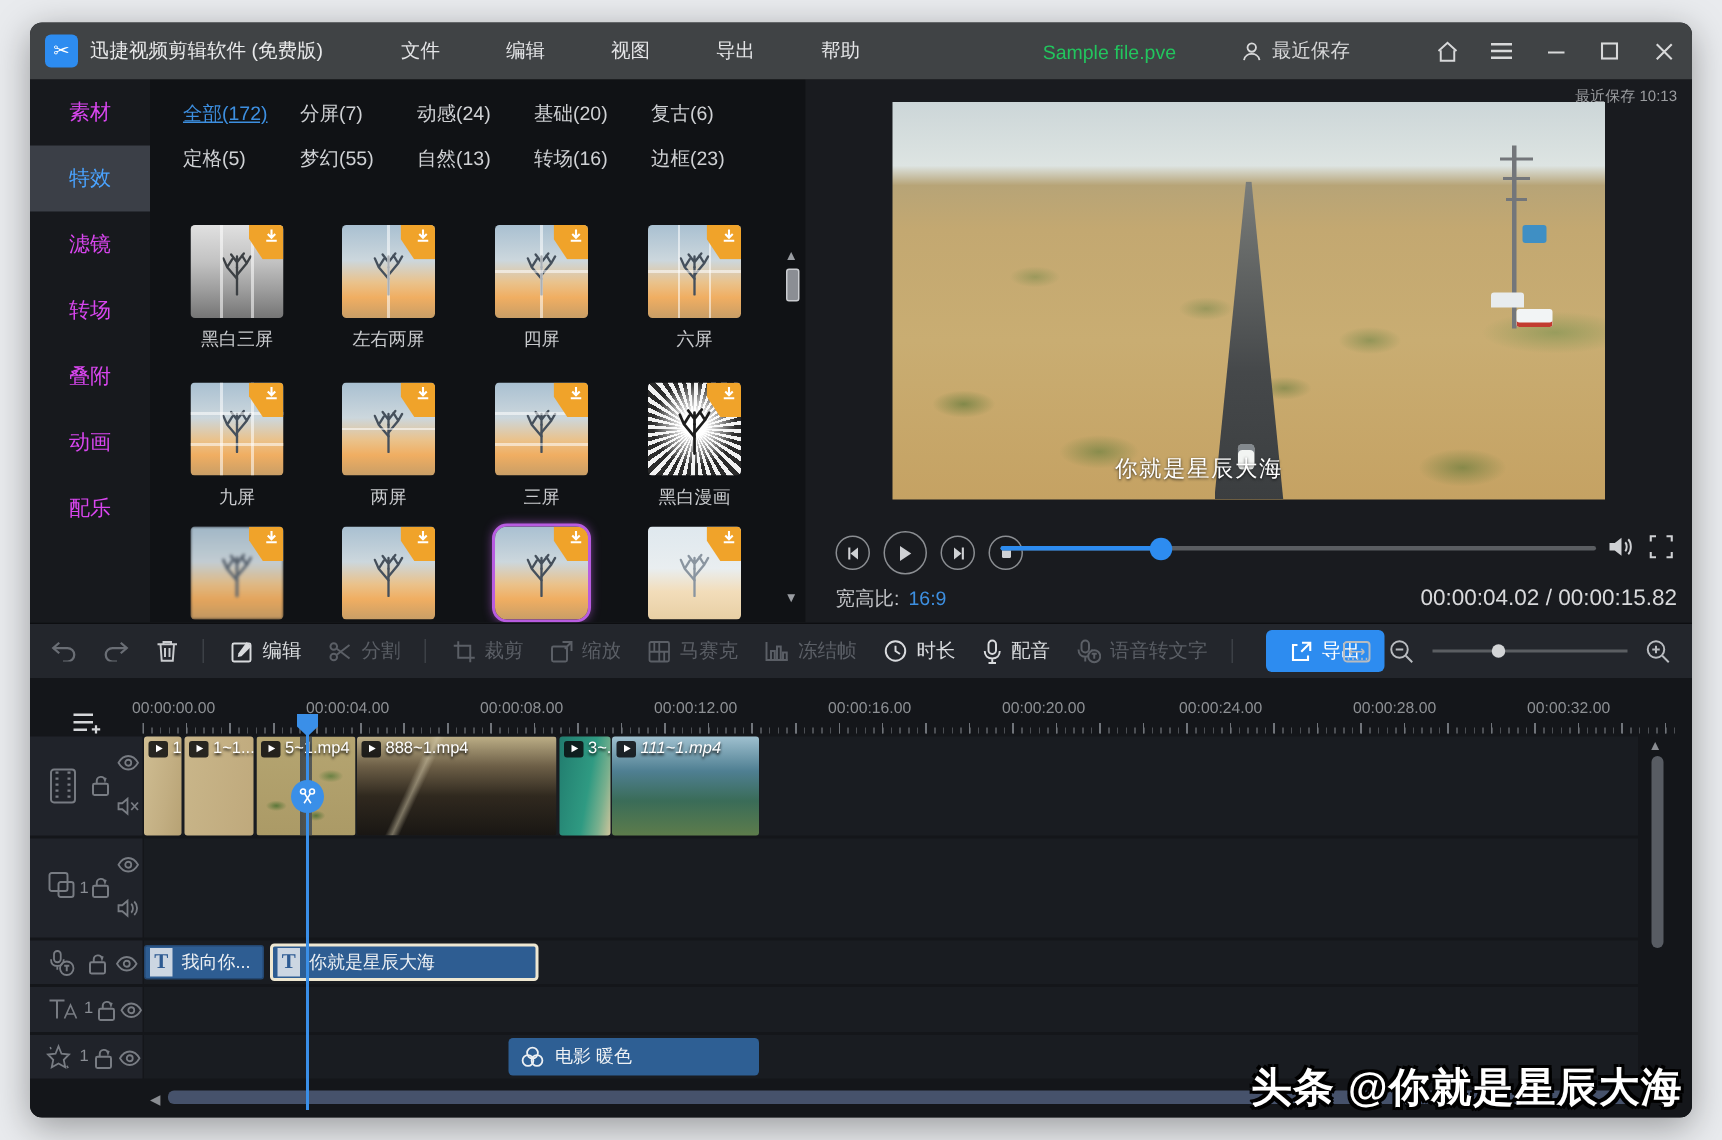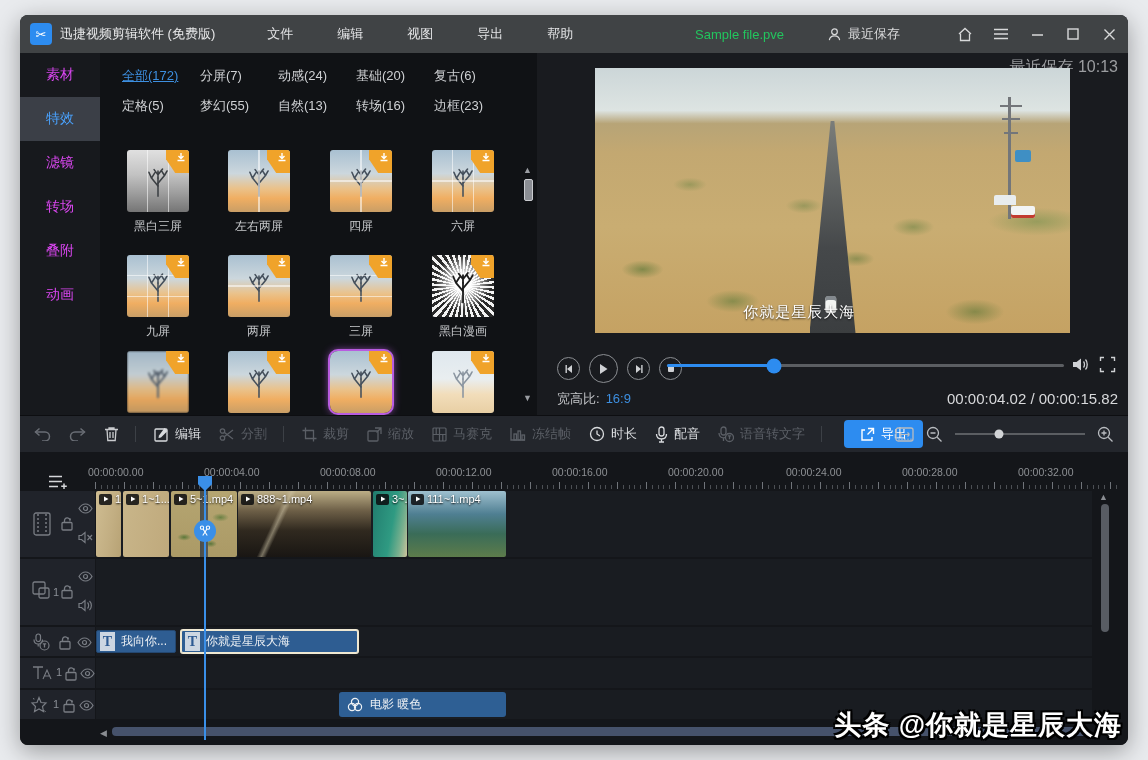--- a/index.html
+++ b/index.html
@@ -44,21 +44,21 @@
   .thumb-label { position:absolute; font-size:12px; color:#c9cbce; text-align:center; width:100px; }
   .dl-badge { position:absolute; top:0; right:0; width:23px; height:23px; background:#f0a32a; clip-path:polygon(0 0,100% 0,100% 100%,40% 100%,0 40%); display:flex; align-items:flex-start; justify-content:flex-end; }
   .dl-badge svg { margin:2px 3px 0 0; }
   .thumb.sel-purple { outline:2px solid #b85ce0; outline-offset:0; border-radius:8px; box-shadow:0 0 8px #b85ce0; }
   .eff-scroll-up { position:absolute; right:5px; top:112px; color:#9a9da2; font-size:9px; }
   .eff-scroll-thumb { position:absolute; right:4px; top:126px; width:9px; height:22px; background:#8b8e94; border:1px solid #caccd0; border-radius:2px; }
   .eff-scroll-down { position:absolute; right:5px; top:340px; color:#9a9da2; font-size:9px; }
 
   
   .preview { position:absolute; left:517px; top:38px; width:591px; height:362px; background:#191b1f; }
-  .last-saved { position:absolute; right:10px; top:4px; font-size:16px; color:#9b9da0; }
+  .last-saved { position:absolute; right:10px; top:4px; font-size:10px; color:#9b9da0; }
   .video { position:absolute; left:58px; top:15px; width:475px; height:265px; overflow:hidden; background:
     radial-gradient(30px 13px at 10% 76%, rgba(72,110,46,.55), transparent 70%),
     radial-gradient(38px 16px at 29% 88%, rgba(76,115,50,.5), transparent 70%),
     radial-gradient(30px 13px at 67% 60%, rgba(82,120,56,.45), transparent 70%),
     radial-gradient(42px 18px at 80% 92%, rgba(72,110,46,.5), transparent 70%),
     radial-gradient(26px 11px at 44% 52%, rgba(86,122,60,.4), transparent 70%),
     radial-gradient(70px 20px at 93% 58%, rgba(104,140,72,.5), transparent 70%),
     radial-gradient(24px 10px at 20% 44%, rgba(92,126,60,.4), transparent 70%),
     radial-gradient(26px 11px at 55% 72%, rgba(76,112,50,.45), transparent 70%),
     linear-gradient(180deg,#ccd6d8 0%,#dde4e2 16%,#b7a477 21%,#c3a871 32%,#c9ad72 60%,#c5a263 100%); }
@@ -121,21 +121,21 @@
   .bg-roadgreen { background:
       linear-gradient(90deg,transparent 44%,#4b4e4b 44%,#565956 56%,transparent 56%),
       radial-gradient(10px 5px at 20% 70%, rgba(70,110,45,.8), transparent 70%),
       radial-gradient(12px 6px at 75% 40%, rgba(76,116,50,.7), transparent 70%),
       radial-gradient(9px 5px at 60% 80%, rgba(70,108,46,.8), transparent 70%),
       linear-gradient(180deg,#b5a571 0%,#ab9a66 100%); }
   .bg-darkhill { background:
       linear-gradient(115deg,transparent 30%,rgba(210,200,170,.5) 33%,transparent 36%),
       linear-gradient(180deg,#bcae86 0%,#6d5f47 30%,#30291f 60%,#191613 100%); }
   .bg-teal { background:linear-gradient(100deg,#217c6e 0%,#2f9a82 55%,#7ab08e 80%,#cfc49b 100%); }
-  .bg-lake { background:linear-gradient(180deg,#9fc0cf 0%,#4f7f92 35%,#3a6c58 65%,#5d7c4b 100%); }
+  .bg-lake { background:linear-gradient(180deg,#9fc0cf 0%,#4f7f92 35%,#3a6c58 65%,#5d7c4b 100%);font-style:italic; }
 
   .textclip { position:absolute; top:3px; bottom:3px; background:#2e5d92; border:1px solid #24477０; border-radius:2px; display:flex; align-items:center; gap:6px; color:#eef1f4; font-size:12px; }
   .textclip { border:1px solid #244770; }
   .textclip.sel { border:1px solid #efe8d2; box-shadow:0 0 0 1px #efe8d2; }
   .tbadge { width:15px; height:19px; margin-left:3px; background:#ccd6e2; color:#2d5a92; font-family:"Liberation Serif","DejaVu Serif",serif; font-weight:bold; font-size:14px; display:flex; align-items:center; justify-content:center; flex:none; }
   .effclip { position:absolute; top:2px; bottom:2px; background:#2e5f94; border-radius:3px; display:flex; align-items:center; gap:7px; color:#eef1f4; font-size:12px; padding-left:8px; }
 
   .vscroll-up { position:absolute; right:20px; top:40px; color:#8a8d92; font-size:9px; }
   .vscroll { position:absolute; right:19px; top:52px; width:8px; height:128px; background:#585c63; border-radius:4px; }
   .hscroll-arrow { position:absolute; left:80px; top:276px; color:#8a8d92; font-size:9px; }
@@ -201,20 +201,21 @@
     </div>
   </div>
 
   <div class="sidebar">
     <div class="side-item">素材</div>
     <div class="side-item sel">特效</div>
     <div class="side-item">滤镜</div>
     <div class="side-item">转场</div>
     <div class="side-item">叠附</div>
     <div class="side-item">动画</div>
+    <div class="side-item">配乐</div>
   </div>
 
   <div class="effects">
     <div class="cats">
       <div class="cat-row">
         <span class="cat sel">全部(172)</span>
         <span class="cat">分屏(7)</span>
         <span class="cat">动感(24)</span>
         <span class="cat">基础(20)</span>
         <span class="cat">复古(6)</span>

